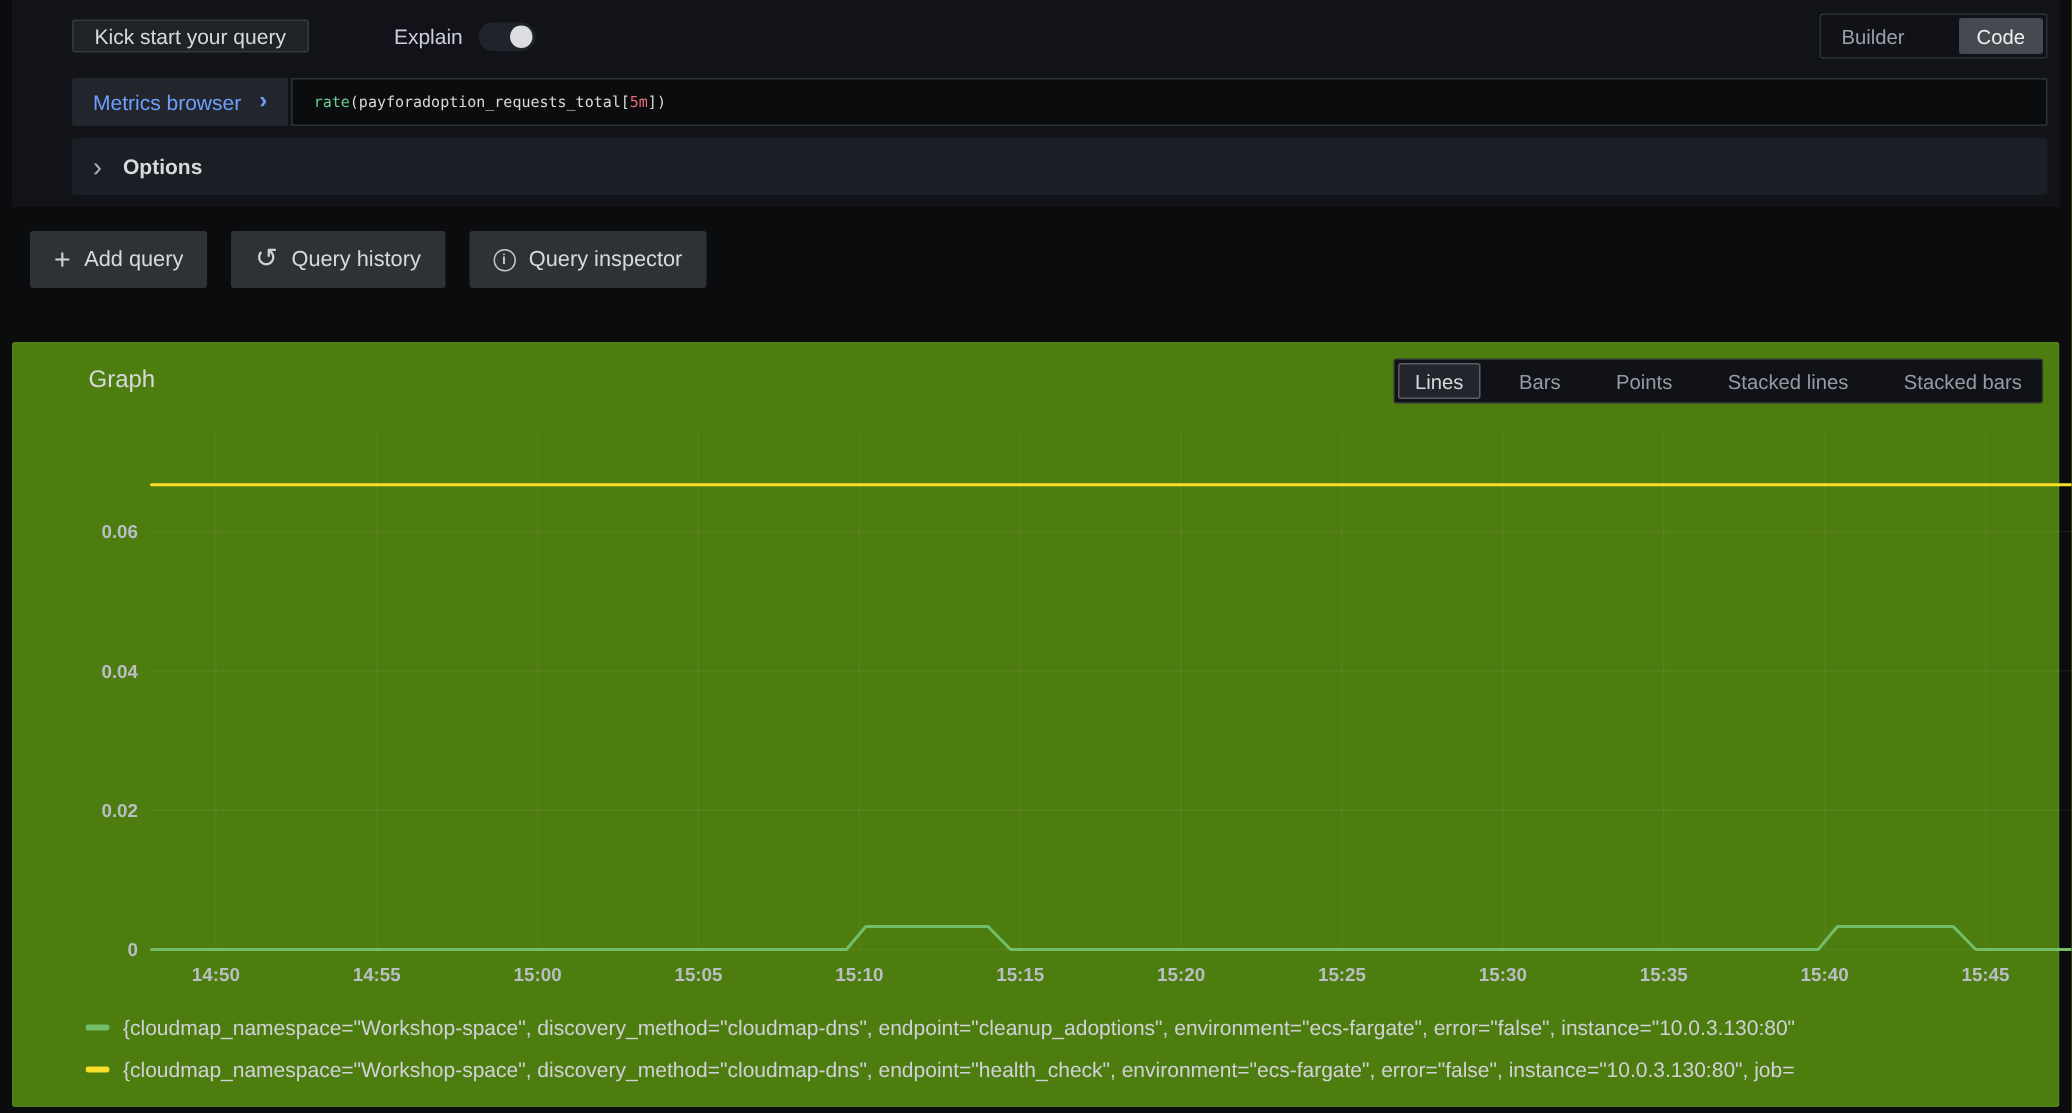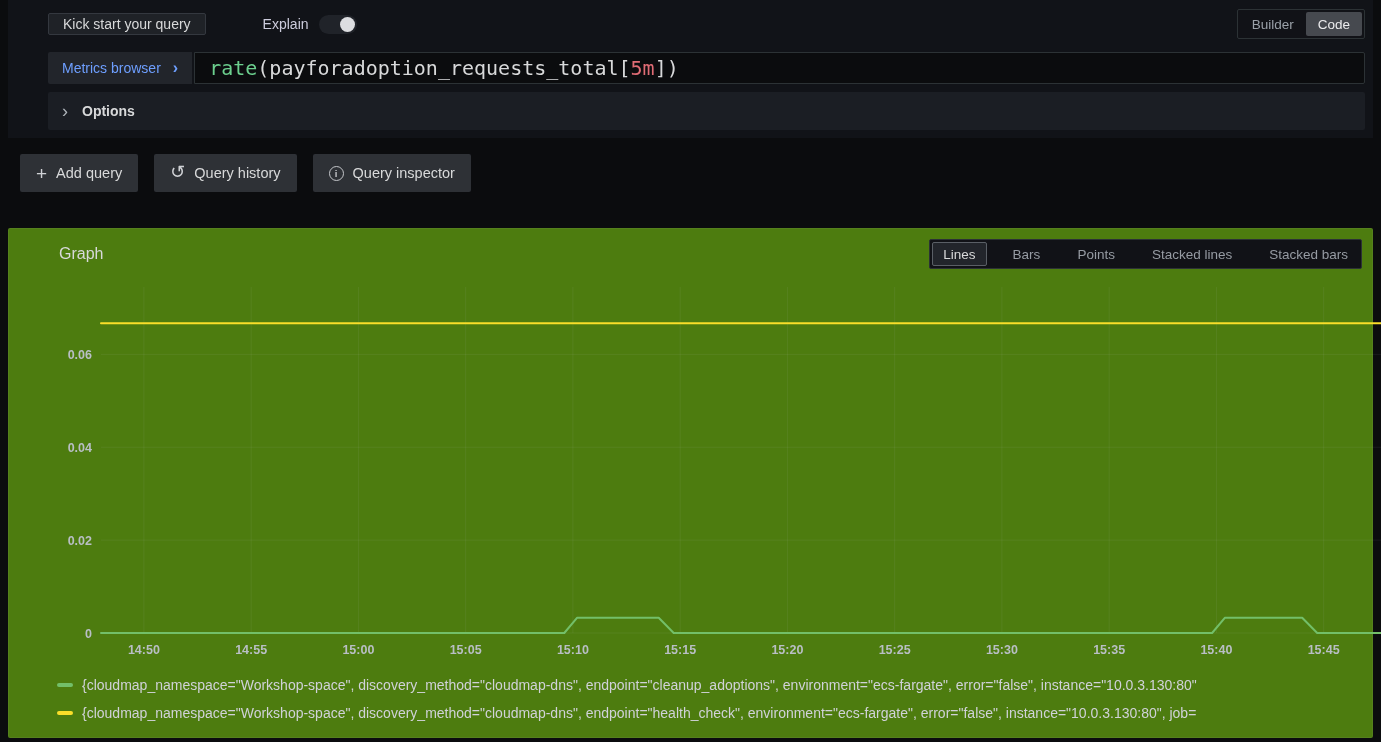--- a/index.html
+++ b/index.html
@@ -32,42 +32,42 @@
   }
   .switch .knob {
     position: absolute; right: 2px; top: 2px;
     width: 15px; height: 15px; border-radius: 50%;
     background: #dcdde0;
   }
 
   .segmented {
     margin-left: auto; display: flex; align-items: center;
     background: #111217; border: 1px solid #2c3235; border-radius: 2px;
-    padding: 2px; height: 30px;
+    padding: 2px; height: 30px; gap: 24px;
   }
   .seg {
     height: 24px; padding: 0 12px;
     background: transparent; border: none; border-radius: 2px;
     color: #9aa0a8; font-family: inherit; font-size: 13.5px; cursor: pointer;
   }
   .seg.active { background: #46494f; color: #ececee; font-weight: 500; }
 
   .query-row { margin-top: 12px; }
   .metrics-browser {
     height: 32px; display: inline-flex; align-items: center; gap: 12px;
     padding: 0 14px; background: #22252b; border: none;
     border-radius: 2px 0 0 2px; color: #6e9fff;
     font-family: inherit; font-size: 14px; font-weight: 500; cursor: pointer;
   }
   .metrics-browser .chev { font-size: 16px; line-height: 1; font-weight: 700; }
   .query-input {
     flex: 1; height: 32px; margin-left: 2px;
     background: #0b0c0e; border: 1px solid #2c3235; border-radius: 0 2px 2px 0;
     display: flex; align-items: center; padding: 0 14px;
-    font-family: "DejaVu Sans Mono", monospace; font-size: 20px; color: #d8d9da;
+    font-family: "DejaVu Sans Mono", monospace; font-size: 10px; color: #d8d9da;
     cursor: text;
   }
 
   .options-row {
     margin-top: 8px; height: 38px;
     background: #1b1e24; border-radius: 2px;
     padding: 0 14px; display: flex; align-items: center; cursor: pointer;
   }
   .opt-chev { color: #aeb4ba; font-size: 18px; line-height: 1; margin-right: 14px; }
   .opt-title { font-weight: 700; color: #d8d9da; }

